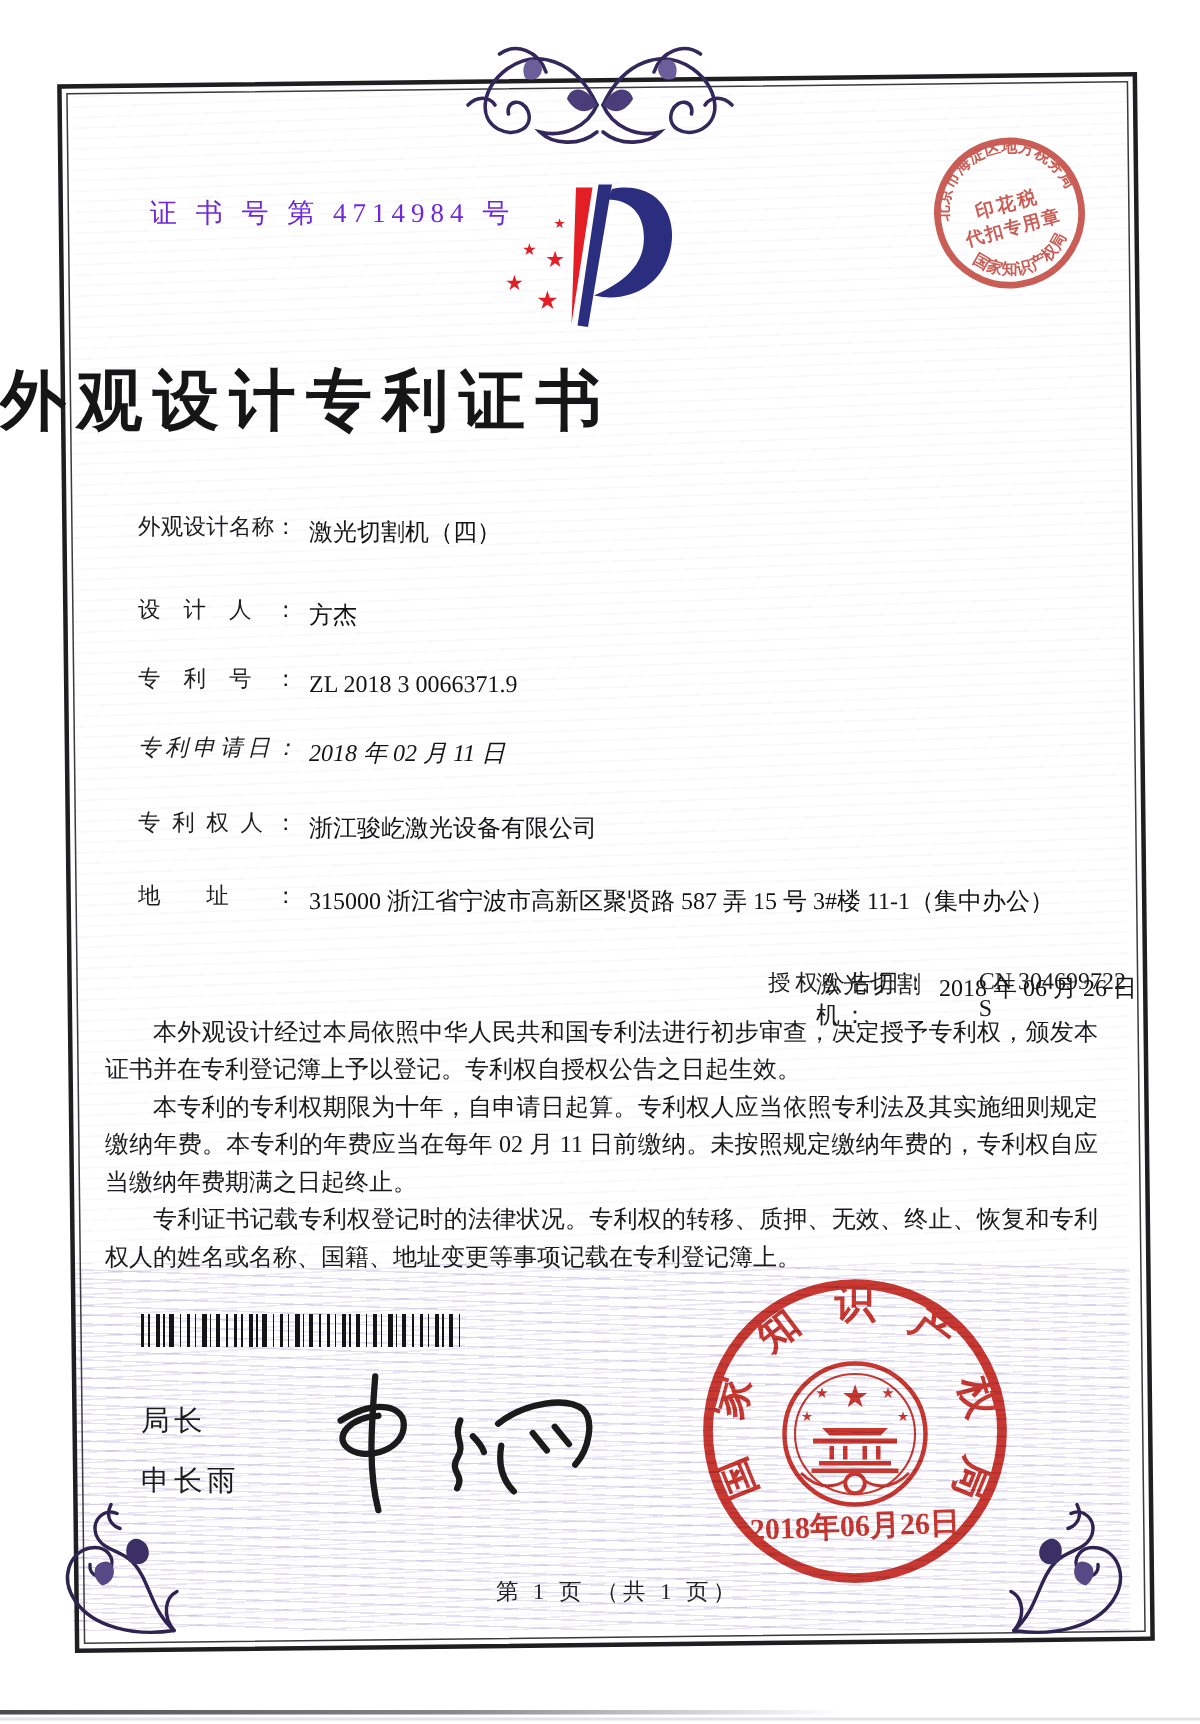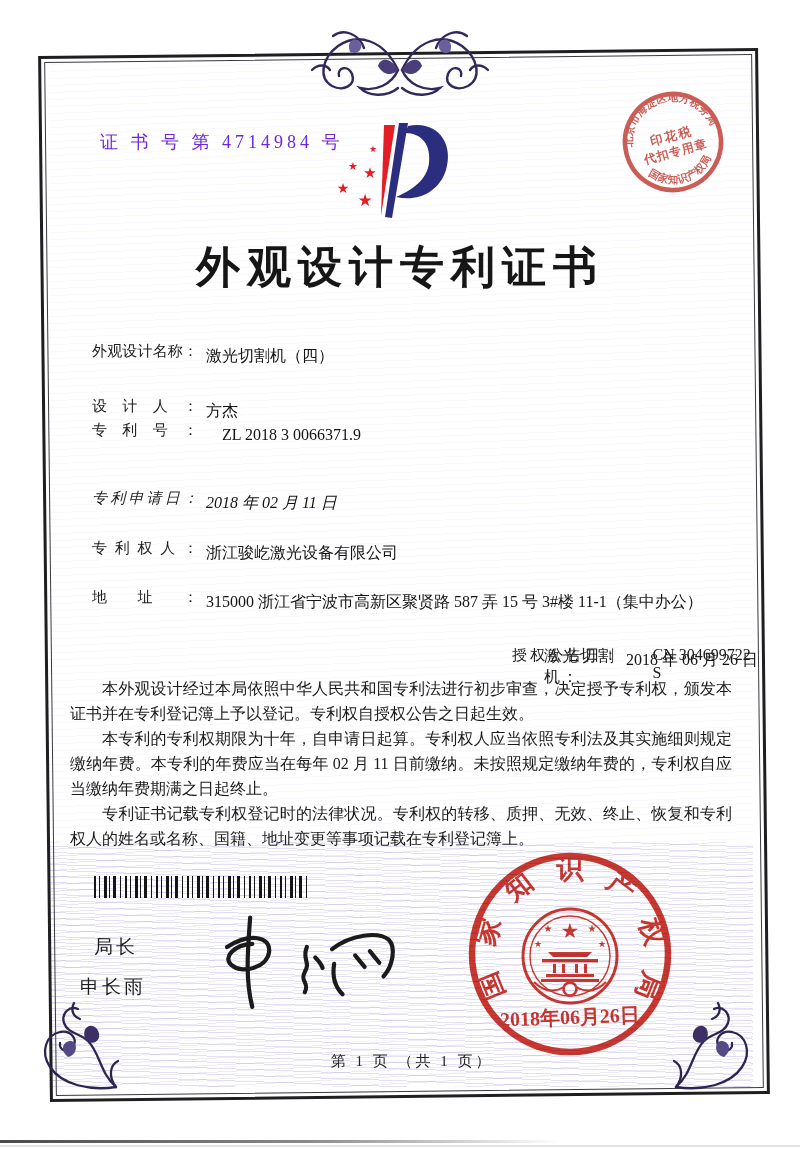--- a/index.html
+++ b/index.html
@@ -22,21 +22,21 @@
     opacity:.45;pointer-events:none;}
   .guilloche-strong{position:absolute;left:49px;top:842px;width:704px;height:245px;
     background:
       repeating-linear-gradient(2deg,rgba(122,100,186,0.20) 0 1px,transparent 1px 6px),
       repeating-linear-gradient(177deg,rgba(122,100,186,0.13) 0 1px,transparent 1px 7px);
     pointer-events:none;}
   .ornament{position:absolute;pointer-events:none;}
   
   .cert-no{position:absolute;left:100px;top:130px;font-size:18px;letter-spacing:4px;color:#6d28d9;}
   .logo{position:absolute;left:326px;top:118px;}
-  .title{position:absolute;left:0;right:0;top:238px;text-align:center;
+  .title{position:absolute;left:0;right:0;top:238px;text-align:left;
     font-size:44px;font-weight:700;letter-spacing:7px;color:#161616;}
   
   .row{position:absolute;left:92px;display:flex;align-items:flex-start;font-size:16px;justify-content:flex-end;}
   .row-label{width:106px;flex:0 0 106px;font-size:15px;text-align:justify;
     text-align-last:justify;letter-spacing:0;color:#1d1d1d;}
   .row-value{margin-left:8px;max-width:560px;line-height:1.7;color:#141414;}
   .grant-no{position:absolute;left:452px;top:0;display:flex;font-size:16px;}
   
   .body-text{position:absolute;left:70px;top:676px;width:662px;font-size:16px;
     line-height:25px;text-align:justify;color:#1a1a1a;}
@@ -44,21 +44,21 @@
   
   .barcode{position:absolute;left:94px;top:876px;width:216px;height:22px;
     background:repeating-linear-gradient(90deg,
       #151515 0 2px,transparent 2px 5px,
       #151515 5px 6px,transparent 6px 10px,
       #151515 10px 13px,transparent 13px 15px,
       #151515 15px 16px,transparent 16px 19px,
       #151515 19px 22px,transparent 22px 26px,
       #151515 26px 27px,transparent 27px 31px);}
   .signer-title{position:absolute;left:94px;top:934px;font-size:19px;letter-spacing:3px;}
-  .signer-name{position:absolute;left:80px;top:974px;font-size:19px;letter-spacing:3px;}
+  .signer-name{position:absolute;left:94px;top:974px;font-size:19px;letter-spacing:3px;}
   .signature{position:absolute;left:205px;top:905px;}
   .seal{position:absolute;mix-blend-mode:multiply;}
   .footer{position:absolute;left:0;right:0;top:1052px;text-align:center;
     font-size:15px;letter-spacing:3px;color:#222;margin-left:24px;}
 </style>
 </head>
 <body>
 
 <div class="guilloche"></div>
 <div class="guilloche-strong"></div>
@@ -158,21 +158,21 @@
 <div class="title">外观设计专利证书</div>
 
 <div class="row" style="top:342px;">
   <span class="row-label">外观设计名称：</span>
   <span class="row-value">激光切割机（四）</span>
 </div>
 <div class="row" style="top:397px;">
   <span class="row-label">设计人：</span>
   <span class="row-value">方杰</span>
 </div>
-<div class="row" style="top:421px;gap:16px;">
+<div class="row" style="top:443px;">
   <span class="row-label">专利号：</span>
   <span class="row-value">ZL 2018 3 0066371.9</span>
 </div>
 <div class="row" style="top:489px;font-style:italic;">
   <span class="row-label">专利申请日：</span>
   <span class="row-value">2018 年 02 月 11 日</span>
 </div>
 <div class="row" style="top:539px;">
   <span class="row-label">专利权人：</span>
   <span class="row-value">浙江骏屹激光设备有限公司</span>

